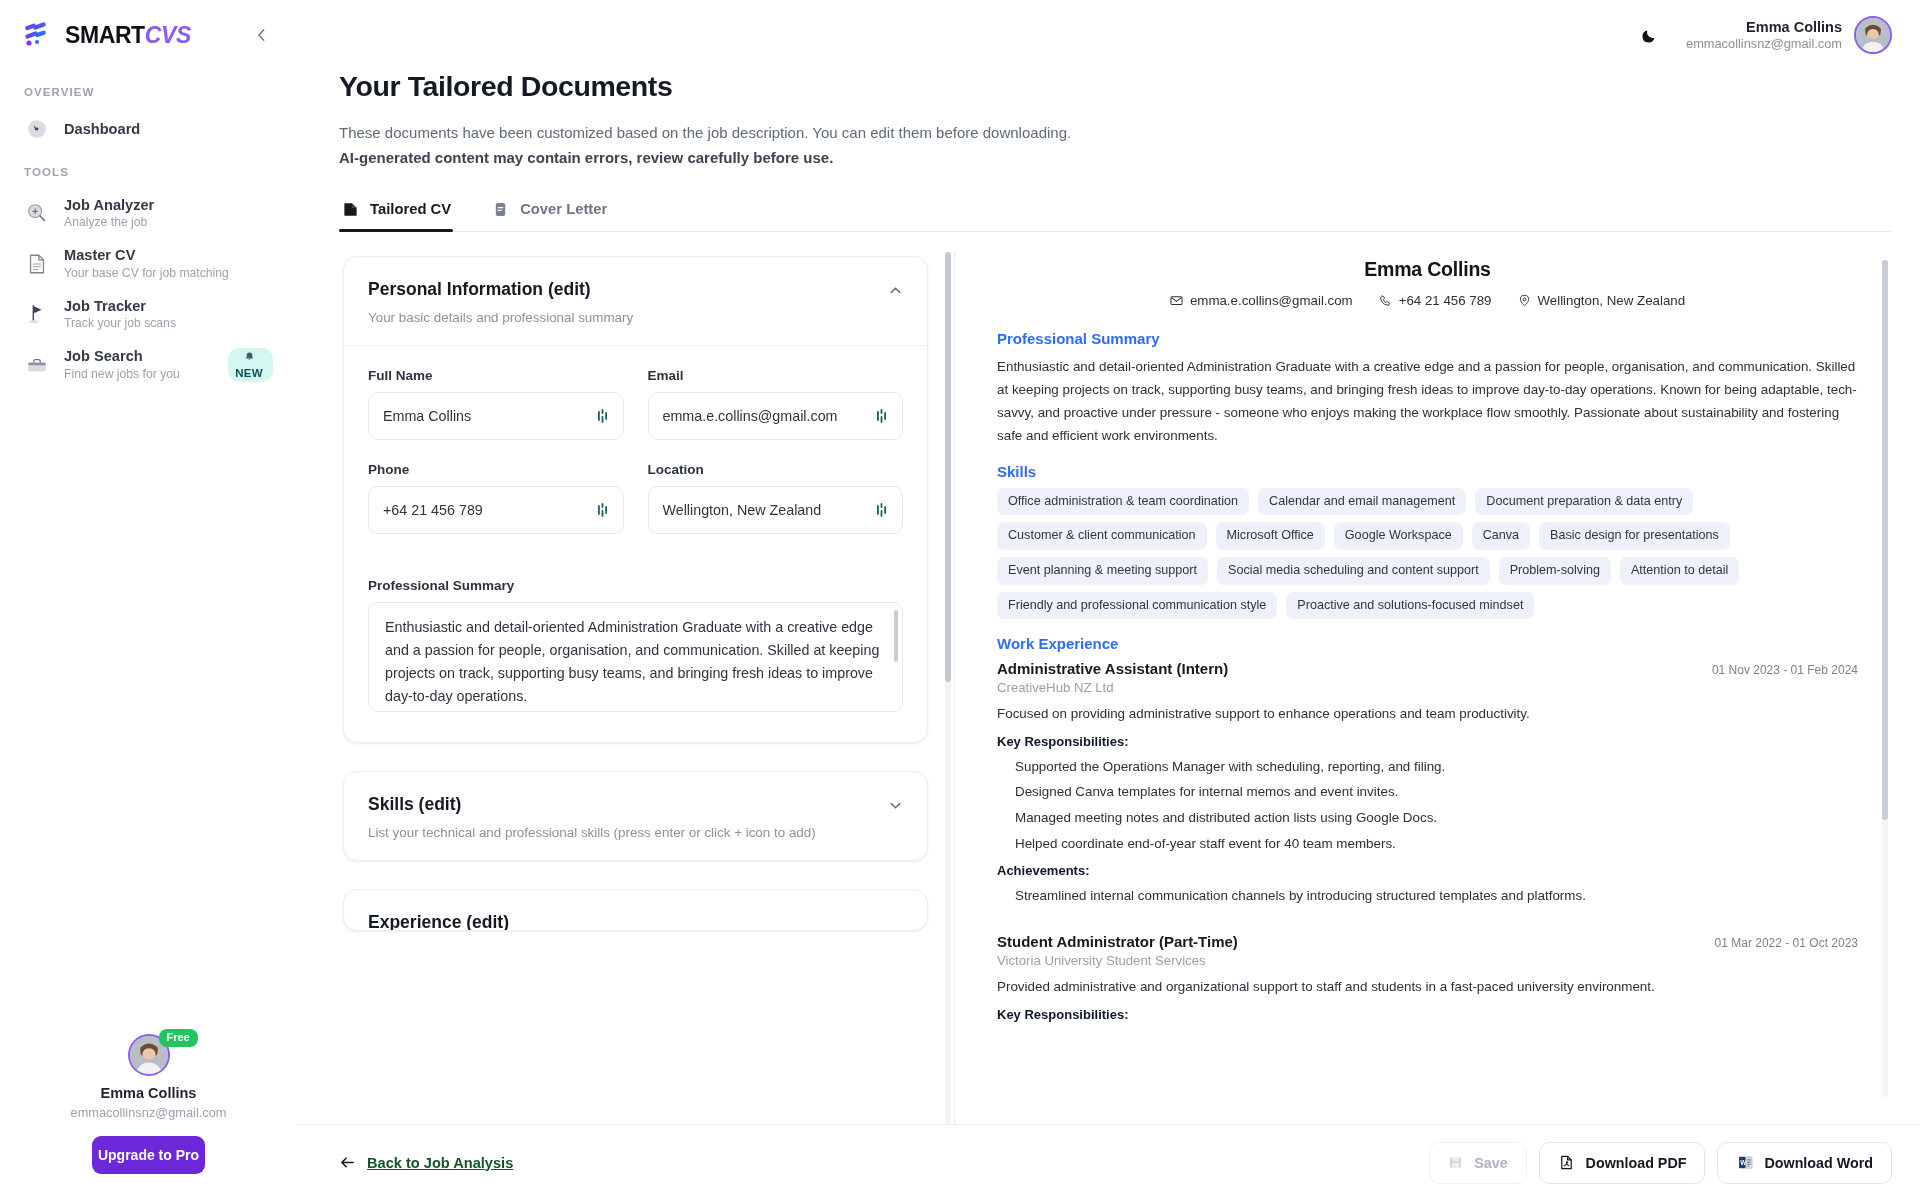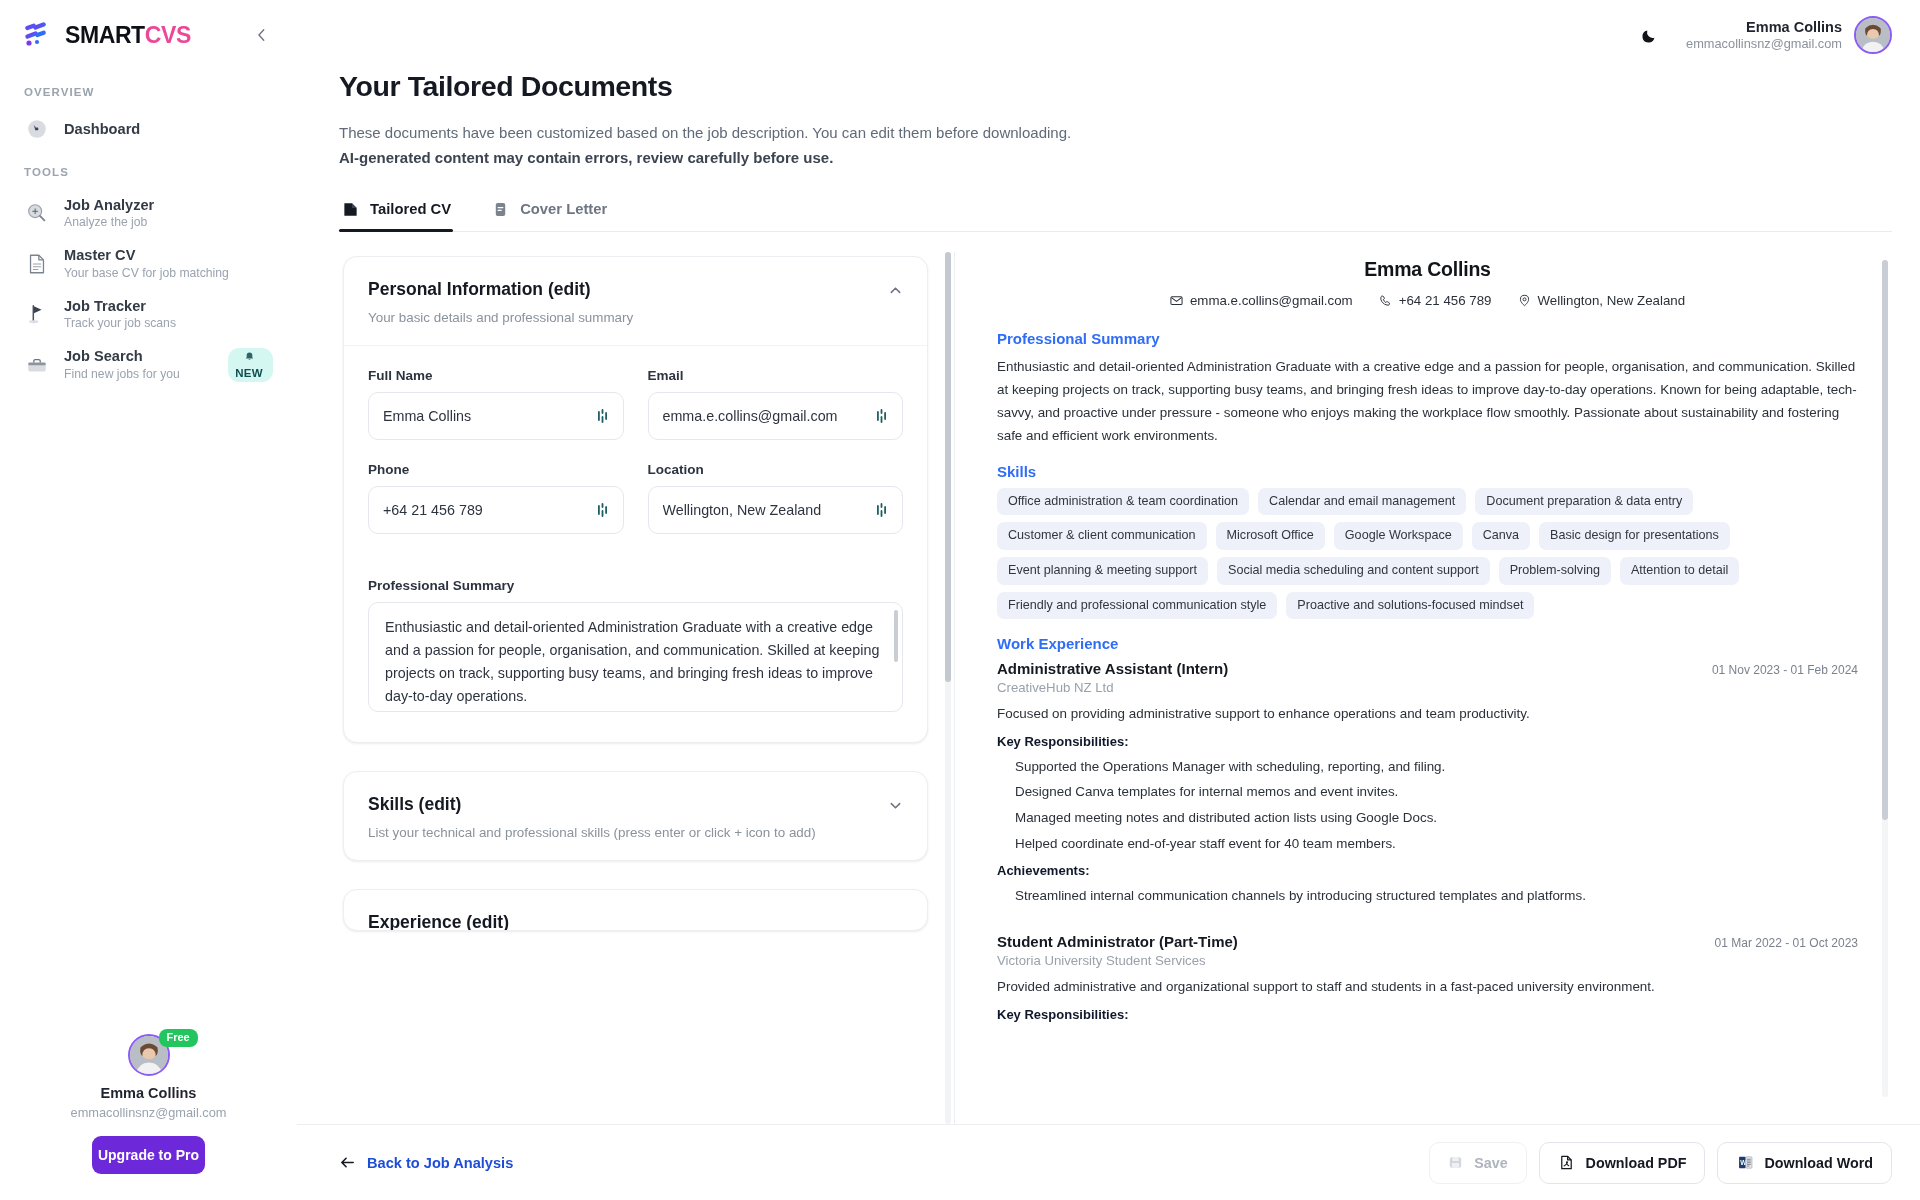--- a/index.html
+++ b/index.html
@@ -21,21 +21,21 @@
   .logo-row {
     height: 70px; display: flex; align-items: center;
     padding: 0 22px 0 24px; justify-content: space-between;
   }
   .logo { display: flex; align-items: center; gap: 7px; }
   .logo-mark { width: 34px; height: 26px; flex: 0 0 34px; }
   .logo-text {
     font-size: 23px; font-weight: 700; letter-spacing: -0.4px;
     color: #0d1117;
   }
-  .logo-text .accent { color: #ec4899; }
+  .logo-text .accent { color: #8b5cf6; font-style: italic; }
   .collapse-btn {
     width: 26px; height: 26px; display: flex; align-items: center;
     justify-content: center; color: #6b7280; cursor: pointer;
     font-size: 16px; background: none; border: none;
   }
   .nav-section-label {
     font-size: 11.5px; font-weight: 700; letter-spacing: 1.1px;
     color: #9aa3ae; padding: 0 24px; margin-top: 16px; margin-bottom: 10px;
     text-transform: uppercase;
   }
@@ -229,22 +229,22 @@
   }
 
   
   .footer-bar {
     height: 76px; flex: 0 0 76px; border-top: 1px solid #eceef1;
     display: flex; align-items: center; justify-content: space-between;
     padding: 0 28px 0 42px; background: #fff;
   }
   .back-link {
     display: flex; align-items: center; gap: 11px; cursor: pointer;
-    font-size: 14.6px; font-weight: 700; color: #1d4ed8;
-    background: none; border: none; font-family: inherit;
+    font-size: 14.6px; font-weight: 700; color: #14532d;
+    background: none; border: none; font-family: inherit; text-decoration: underline;
   }
   .footer-actions { display: flex; gap: 12px; align-items: center; }
   .btn {
     display: flex; align-items: center; gap: 10px;
     border: 1px solid #e3e5ea; background: #fff; border-radius: 10px;
     padding: 11px 18px; font-size: 14.3px; font-weight: 700;
     color: #141922; cursor: pointer; font-family: inherit;
   }
   .btn.disabled { color: #aeb4bd; border-color: #eef0f3; cursor: default; padding-left: 16px; }
   .btn-icon { width: 18px; height: 18px; display:flex; align-items:center; justify-content:center; }

